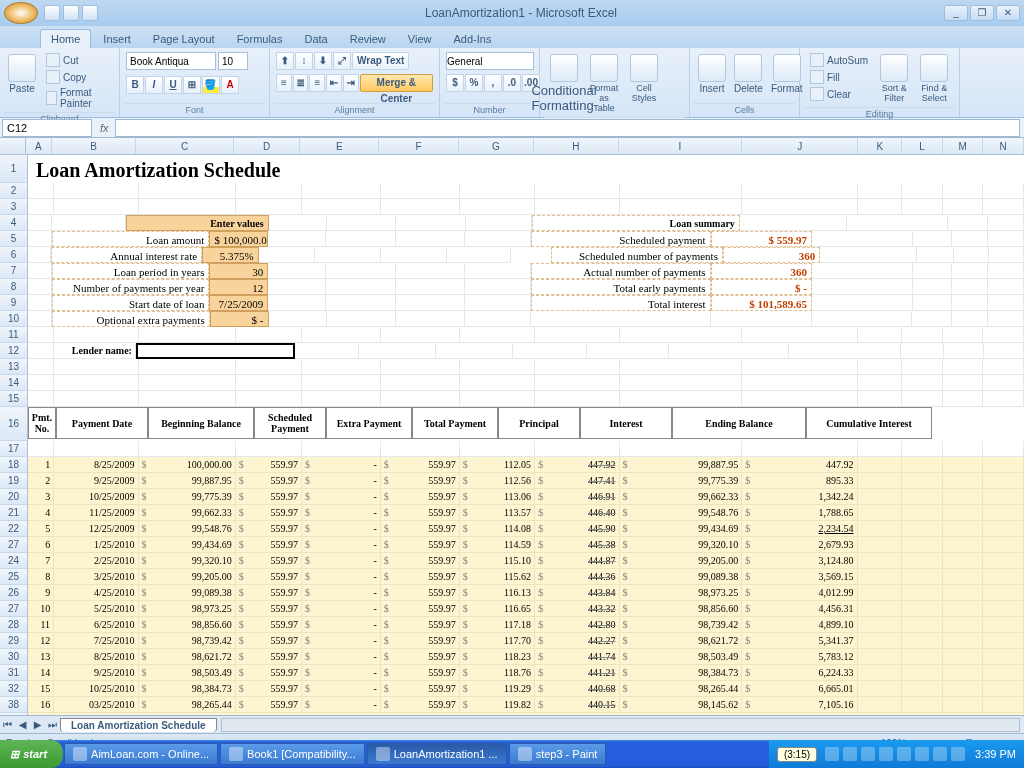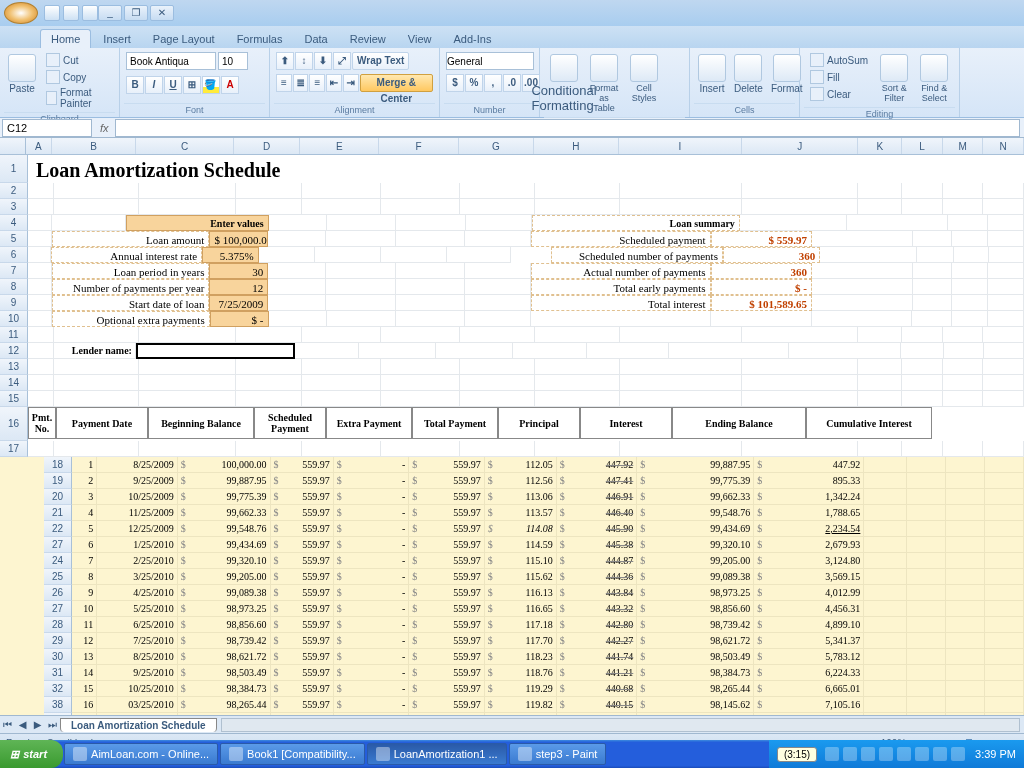--- a/index.html
+++ b/index.html
@@ -58,21 +58,21 @@
 .inputbox { background: #f8d49c; border: 1px solid #d0a060; text-align: right; padding: 0 4px; font-size: 11px; font-family: "Book Antiqua", Georgia, serif;}
 .inputlabel { text-align: right; padding: 0 4px; font-size: 11px; font-family: "Book Antiqua", Georgia, serif; border:1px dashed #e0c090;}
 .enterhdr { background: #f8d49c; border: 1px solid #d0a060; text-align: right; font-weight: bold; padding: 0 4px; font-family: "Book Antiqua", Georgia, serif;}
 .summhdr { text-align: right; font-weight: bold; padding: 0 4px; font-family: "Book Antiqua", Georgia, serif; border:1px dashed #e0c090;}
 .summlabel { text-align: right; padding: 0 4px; font-size: 11px; font-family: "Book Antiqua", Georgia, serif; border:1px dashed #e0c090;}
 .summval { text-align: right; padding: 0 4px; font-size: 11px; color: #c04000; font-weight: bold; font-family: "Book Antiqua", Georgia, serif; border:1px dashed #e0c090;}
 .lenderbox { border: 2px solid #000; background: #fff; }
 
 
 .amorthdr { background: #fff; font-weight: bold; font-family: "Book Antiqua", Georgia, serif; font-size: 10px; text-align: center; border: 1px solid #888; padding: 2px; display:flex; align-items:center; justify-content:center; height:32px;}
-.amortrow { background: #fdf5d0; padding-left: 44px; }
+.amortrow { background: #fdf5d0; }
 .amortrow .cell { font-family: "Book Antiqua", Georgia, serif; font-size: 10px; text-align: right; border-right: 1px solid #ede5c0; border-bottom: 1px solid #ede5c0; }
 .amortrow .cell.dollar::before { content: "$"; float: left; color: #888; }
 .amortrow .cell.strike { text-decoration: line-through; text-decoration-color: #888; }
 
 
 .sheettabs { height: 18px; background: #dce8f5; border-top: 1px solid #a0b8d0; display: flex; align-items: center; font-size: 10px; }
 .sheettabs .nav { width: 60px; display: flex; }
 .sheettabs .nav span { width: 15px; text-align: center; color: #3b5b7e; }
 .sheettabs .stab { background: #fff; border: 1px solid #888; border-bottom: none; padding: 1px 10px; border-radius: 0 0 4px 4px; color:#3b5b7e; font-weight:bold;}
 .sheettabs .scroll { flex:1; height:14px; background:#e0e8f0; border:1px solid #b0c0d0; margin:0 4px;}
@@ -97,20 +97,21 @@
 </head>
 <body>
 
 <div class="titlebar">
   <div class="orb"></div>
   <div class="qat">
     <span></span>
     <span></span>
     <span></span>
   </div>
+  <div class="title">LoanAmortization1 - Microsoft Excel</div>
   <div class="winbtns">
     <span>_</span>
     <span>❐</span>
     <span>✕</span>
   </div>
 </div>
 
 <div class="tabs" id="ribbon-tabs">
     <div class="tab active">Home</div>
     <div class="tab">Insert</div>
@@ -617,21 +618,21 @@
         <div class="cell" style="width: 44px;"></div>
       </div>
       <div class="row amortrow">
         <div class="rowhdr">22</div>
         <div class="cell" style="width: 28px;">5</div>
         <div class="cell" style="width: 92px;">12/25/2009</div>
         <div class="cell dollar" style="width: 106px;">99,548.76</div>
         <div class="cell dollar" style="width: 72px;">559.97</div>
         <div class="cell dollar" style="width: 86px;">-</div>
         <div class="cell dollar" style="width: 86px;">559.97</div>
-        <div class="cell dollar" style="width: 82px; font-style: italic;">114.08</div>
+        <div class="cell dollar" style="width: 82px;">114.08</div>
         <div class="cell dollar strike" style="width: 92px;">445.90</div>
         <div class="cell dollar" style="width: 134px;">99,434.69</div>
         <div class="cell dollar" style="width: 126px; text-decoration: underline;">2,234.54</div>
         <div class="cell" style="width: 48px;"></div>
         <div class="cell" style="width: 44px;"></div>
         <div class="cell" style="width: 44px;"></div>
         <div class="cell" style="width: 44px;"></div>
       </div>
       <div class="row amortrow">
         <div class="rowhdr">27</div>

